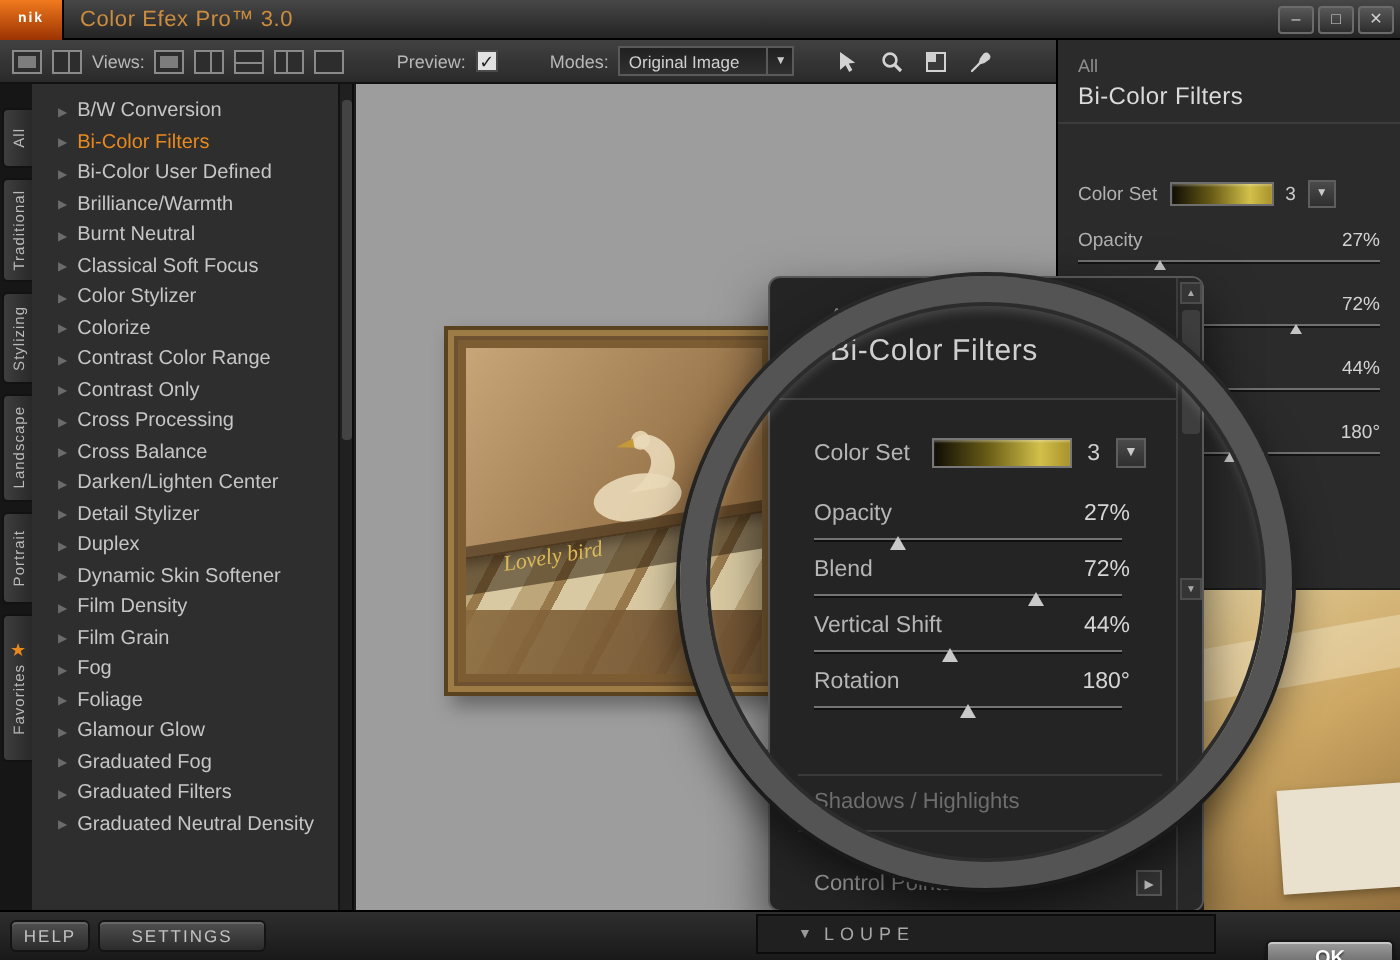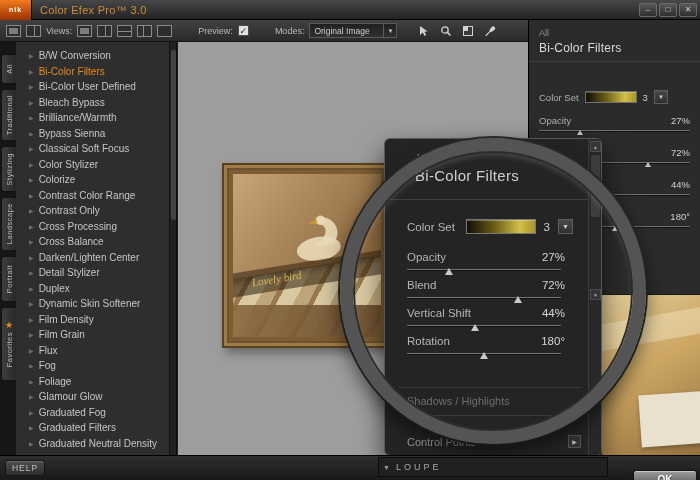--- a/index.html
+++ b/index.html
@@ -172,21 +172,21 @@
   .footer { position:absolute; left:0; top:455px; width:700px; height:25px;
     background:linear-gradient(#2e2e2e,#191919); border-top:1px solid #000; z-index:7; }
   .btn-dark { position:absolute; background:linear-gradient(#505050,#2b2b2b);
     border:1px solid #141414; border-radius:3px; color:#c2c2c2; font-size:8.5px;
     letter-spacing:1px; display:flex; align-items:center; justify-content:center;
     box-shadow:inset 0 1px 0 rgba(255,255,255,.14); }
   .help-btn { left:5px; top:4px; width:40px; height:16px; }
   .settings-btn { left:49px; top:4px; width:84px; height:16px; }
   .loupe-bar { position:absolute; left:378px; top:1px; width:230px; height:20px;
     background:#202020; border:1px solid #0c0c0c; display:flex; align-items:center;
-    gap:6px; padding-left:4px; z-index:8; }
+    gap:6px; padding-left:20px; z-index:8; }
   .loupe-bar .tri { font-size:7px; color:#9a9a9a; }
   .loupe-bar .txt { font-size:9px; color:#a8a8a8; letter-spacing:3px; }
   .ok-btn { position:absolute; left:633px; top:14px; width:64px; height:18px;
     background:linear-gradient(#9d9d9d,#555555); border:1px solid #161616; border-radius:3px;
     color:#fff; font-size:10px; font-weight:bold; text-shadow:0 1px 1px rgba(0,0,0,.6);
     display:flex; align-items:center; justify-content:center;
     box-shadow:0 1px 2px rgba(0,0,0,.5), inset 0 1px 0 rgba(255,255,255,.45); }
 </style>
 </head>
 <body>
@@ -276,29 +276,25 @@
       <div class="f-item sel">
         <span class="f-bullet">▶</span>
         <span class="f-label">Bi-Color Filters</span>
       </div>
       <div class="f-item">
         <span class="f-bullet">▶</span>
         <span class="f-label">Bi-Color User Defined</span>
       </div>
       <div class="f-item">
         <span class="f-bullet">▶</span>
-        <span class="f-label">Bleach Bypass</span>
-      </div>
-      <div class="f-item">
-        <span class="f-bullet">▶</span>
         <span class="f-label">Brilliance/Warmth</span>
       </div>
       <div class="f-item">
         <span class="f-bullet">▶</span>
-        <span class="f-label">Bypass Sienna</span>
+        <span class="f-label">Burnt Neutral</span>
       </div>
       <div class="f-item">
         <span class="f-bullet">▶</span>
         <span class="f-label">Classical Soft Focus</span>
       </div>
       <div class="f-item">
         <span class="f-bullet">▶</span>
         <span class="f-label">Color Stylizer</span>
       </div>
       <div class="f-item">
@@ -337,24 +333,20 @@
         <span class="f-bullet">▶</span>
         <span class="f-label">Dynamic Skin Softener</span>
       </div>
       <div class="f-item">
         <span class="f-bullet">▶</span>
         <span class="f-label">Film Density</span>
       </div>
       <div class="f-item">
         <span class="f-bullet">▶</span>
         <span class="f-label">Film Grain</span>
-      </div>
-      <div class="f-item">
-        <span class="f-bullet">▶</span>
-        <span class="f-label">Flux</span>
       </div>
       <div class="f-item">
         <span class="f-bullet">▶</span>
         <span class="f-label">Fog</span>
       </div>
       <div class="f-item">
         <span class="f-bullet">▶</span>
         <span class="f-label">Foliage</span>
       </div>
       <div class="f-item">
@@ -518,20 +510,21 @@
       <div class="lp-sbtn" style="top:2px">▲</div>
       <div class="lp-sthumb"></div>
       <div class="lp-sbtn" style="top:150px">▼</div>
     </div>
   </div>
 
   <div class="loupe-ring"></div>
 
   <div class="footer">
     <div class="btn-dark help-btn">HELP</div>
+    <div class="btn-dark settings-btn">SETTINGS</div>
     <div class="loupe-bar">
       <span class="tri">▼</span>
       <span class="txt">LOUPE</span>
     </div>
     <div class="ok-btn">OK</div>
   </div>
 
 </div>
 
 </body></html>

